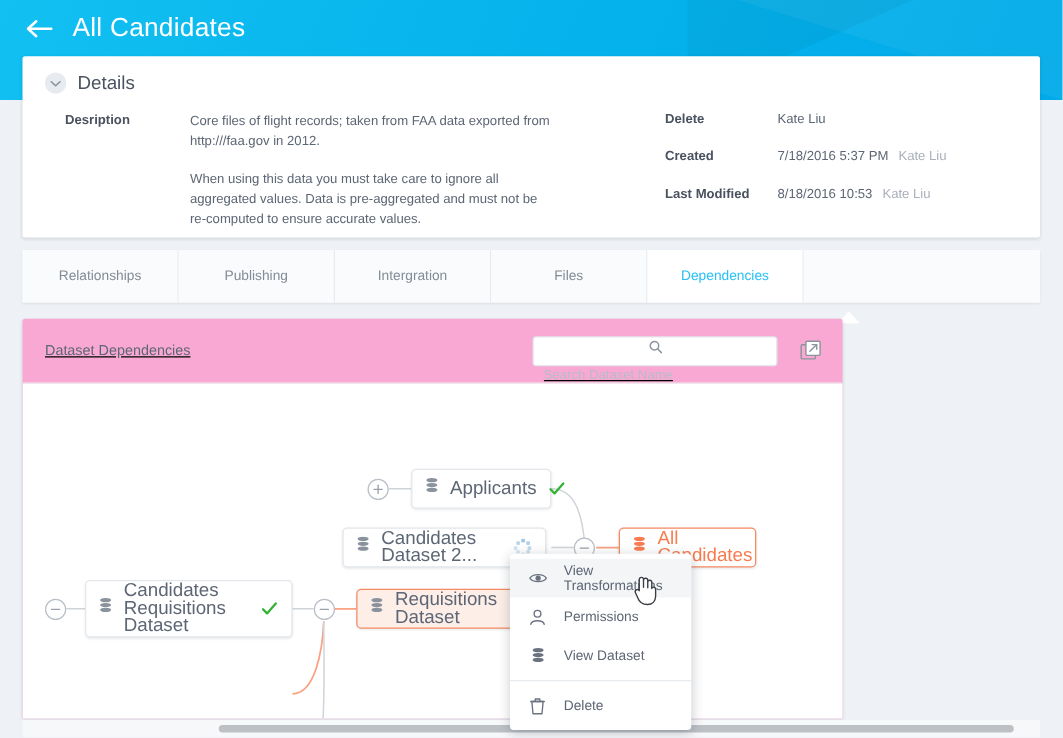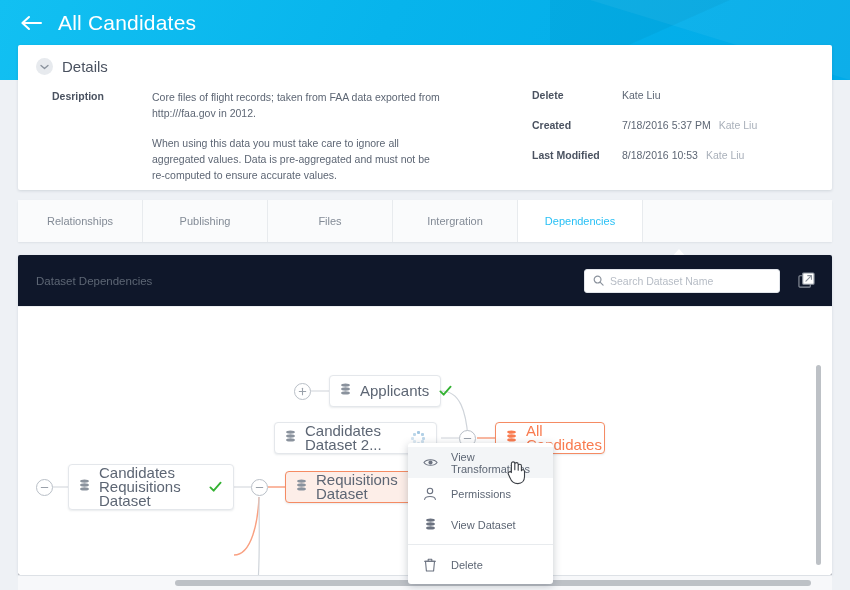--- a/index.html
+++ b/index.html
@@ -61,34 +61,35 @@
   .tab {
     width: 125px; height: 42px; display: flex; align-items: center; justify-content: center;
     font-size: 11px; color: #838b96; cursor: pointer;
     border-right: 1px solid #e8ebee; background: #fafbfc;
   }
   .tab.active { background: #ffffff; color: #29c0f5; }
   .tab-filler { flex: 1; background: #fafbfc; }
 
   
   .dep-panel {
-    position: absolute; left: 18px; top: 255px; width: 814px; height: 320px;
-    background: #0f172a; border-radius: 2px; box-shadow: 0 1px 3px rgba(30,50,70,.12);
+    position: absolute; left: 18px; top: 255px; width: 656px; height: 320px;
+    background: #f9a8d4; border-radius: 2px; box-shadow: 0 1px 3px rgba(30,50,70,.12);
     overflow: hidden;
+    text-decoration: underline;
   }
   .dep-notch { position:absolute; left: 670px; top: 249px; width: 18px; height: 10px;
      background:#fff; clip-path: polygon(50% 0, 100% 100%, 0 100%); }
   .dep-head {
     height: 52px; display: flex; align-items: center; padding: 0 14px 0 18px;
     border-bottom: 1px solid #edeff2;
   }
   .dep-head-title { font-size: 11.5px; color: #5d6674; flex: 1; }
   .search-box {
     width: 196px; height: 24px; border: 1px solid #e2e5ea; border-radius: 3px;
-    display: flex; align-items: center; gap: 6px; padding: 0 8px; background:#fff;
+    display: flex; align-items: center; gap: 6px; padding: 0 8px; background:#fff;flex-direction:column;
   }
   .search-box input {
     border: none; outline: none; font-size: 10.5px; color: #5d6674; width: 100%;
     font-family: "Liberation Sans", sans-serif; background: transparent;
   }
   .search-box input::placeholder { color: #b6bcc5; }
   .expand-btn { width: 24px; height: 24px; margin-left: 14px; cursor: pointer;
      display:flex; align-items:center; justify-content:center; }
 
   
@@ -193,22 +194,22 @@
           <div class="meta-val">8/18/2016 10:53</div>
           <div class="meta-sub">Kate Liu</div>
         </div>
       </div>
     </div>
   </div>
 
   <div class="tabs-wrap">
     <div class="tab">Relationships</div>
     <div class="tab">Publishing</div>
+    <div class="tab">Intergration</div>
     <div class="tab">Files</div>
-    <div class="tab">Intergration</div>
     <div class="tab active">Dependencies</div>
     <div class="tab-filler"></div>
   </div>
 
   <div class="dep-notch"></div>
   <div class="dep-panel">
 
     <div class="dep-head">
       <div class="dep-head-title">Dataset Dependencies</div>
 

